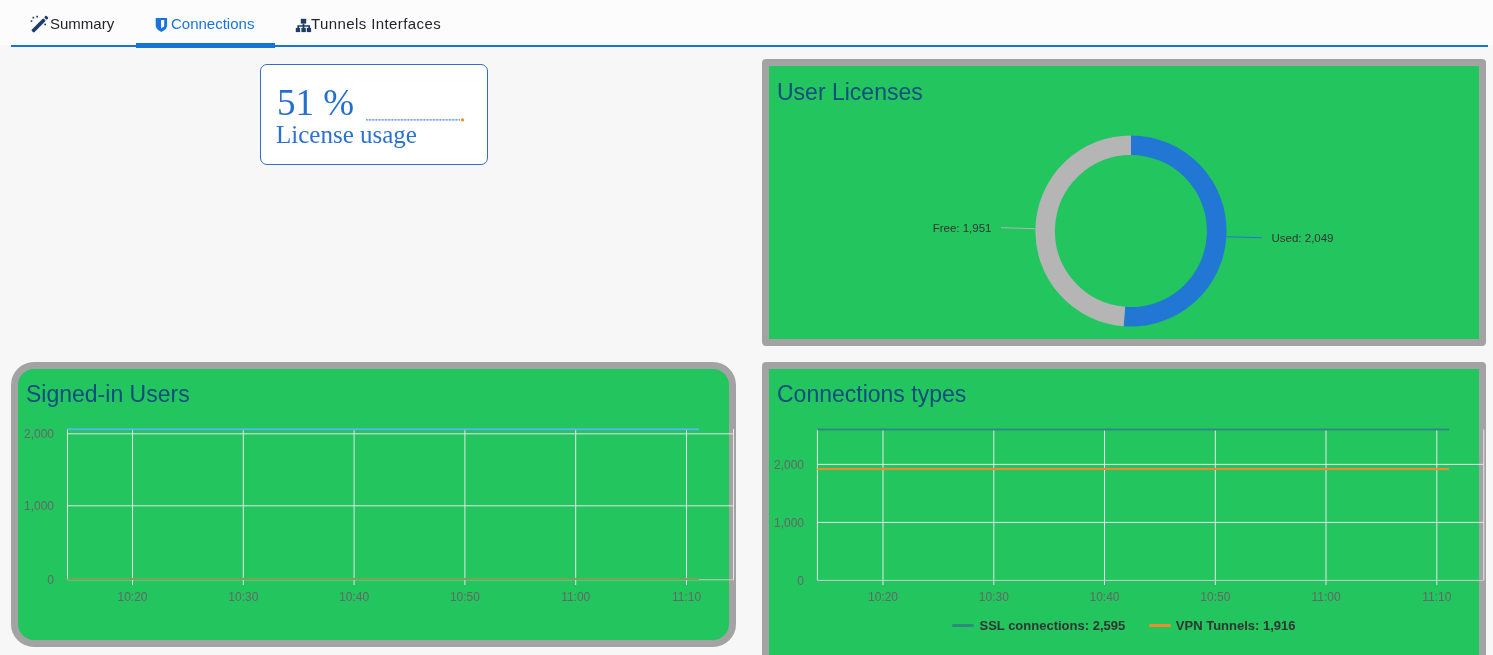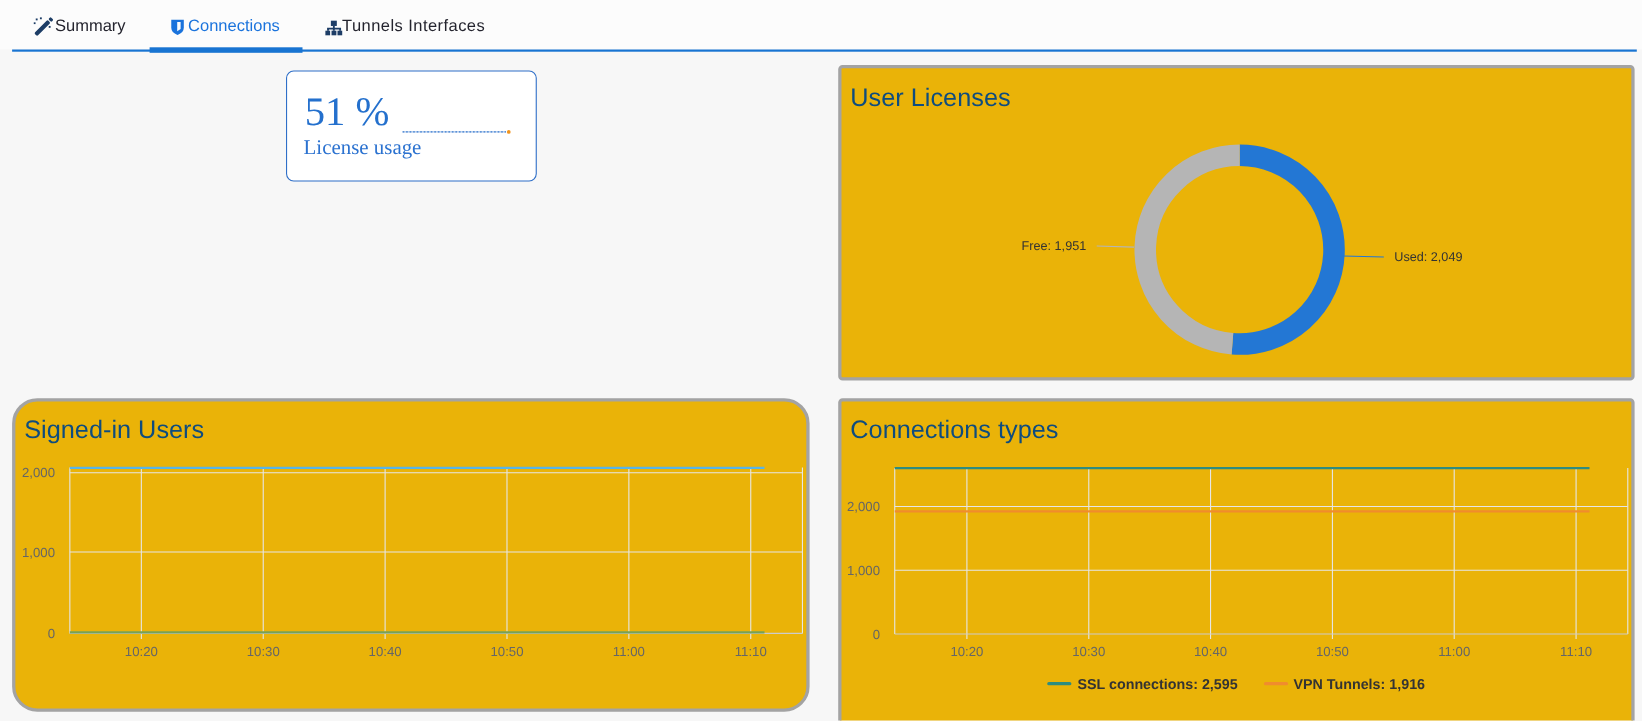--- a/index.html
+++ b/index.html
@@ -5,25 +5,25 @@
 * { margin:0; padding:0; box-sizing:border-box; }
 html,body { width:1493px; height:655px; }
 body { font-family:"Liberation Sans",sans-serif; background:#f7f7f7; position:relative; overflow:hidden; }
 .tabbar { position:absolute; top:0; left:0; width:1493px; height:45px; background:#fcfcfc; }
 .tabline { position:absolute; top:45px; left:11px; width:1477px; height:2px; background:#1874d2; }
 .activeline { position:absolute; top:43px; left:136px; width:139px; height:5px; background:#1874d2; }
 .tab { position:absolute; top:0; height:45px; font-size:15px; }
 .tabtxt { position:absolute; top:16px; line-height:15px; white-space:nowrap; }
 .dark { color:#24242e; }
 .blue { color:#1a73dc; }
-.card { position:absolute; background:#eab308; border:3px solid #a3a3a3; border-radius:4px; }
+.card { position:absolute; background:#22c55e; border:7px solid #a3a3a3; border-radius:4px; }
 .ctitle { position:absolute; left:21px; font-size:23px; color:#0e4c7f; line-height:24px; white-space:nowrap; }
 .licbox { position:absolute; left:260px; top:64px; width:228px; height:101px; background:#fff; border:1px solid #2f6fc8; border-radius:7px;font-family:Liberation Serif, serif; }
 .big { position:absolute; left:16px; top:21px; font-size:37px; line-height:34px; color:#2470cd; white-space:nowrap; }
-.lu { position:absolute; left:15px; top:60px; font-size:19px; line-height:19px; color:#2b72d0; white-space:nowrap; }
+.lu { position:absolute; left:15px; top:60px; font-size:25px; line-height:19px; color:#2b72d0; white-space:nowrap; }
 .legend { position:absolute; width:100%; text-align:center; font-size:13px; color:#333; }
 .legend .item { display:inline-block; white-space:nowrap; margin:0 10px; }
 .dash { display:inline-block; width:22px; height:3px; border-radius:2px; vertical-align:middle; margin-right:5px; margin-top:-2px; }
 svg { position:absolute; left:0; top:0; }
 </style>
 </head>
 <body>
 <div class="tabbar"></div>
 <div class="tabline"></div>
 <div class="activeline"></div>

